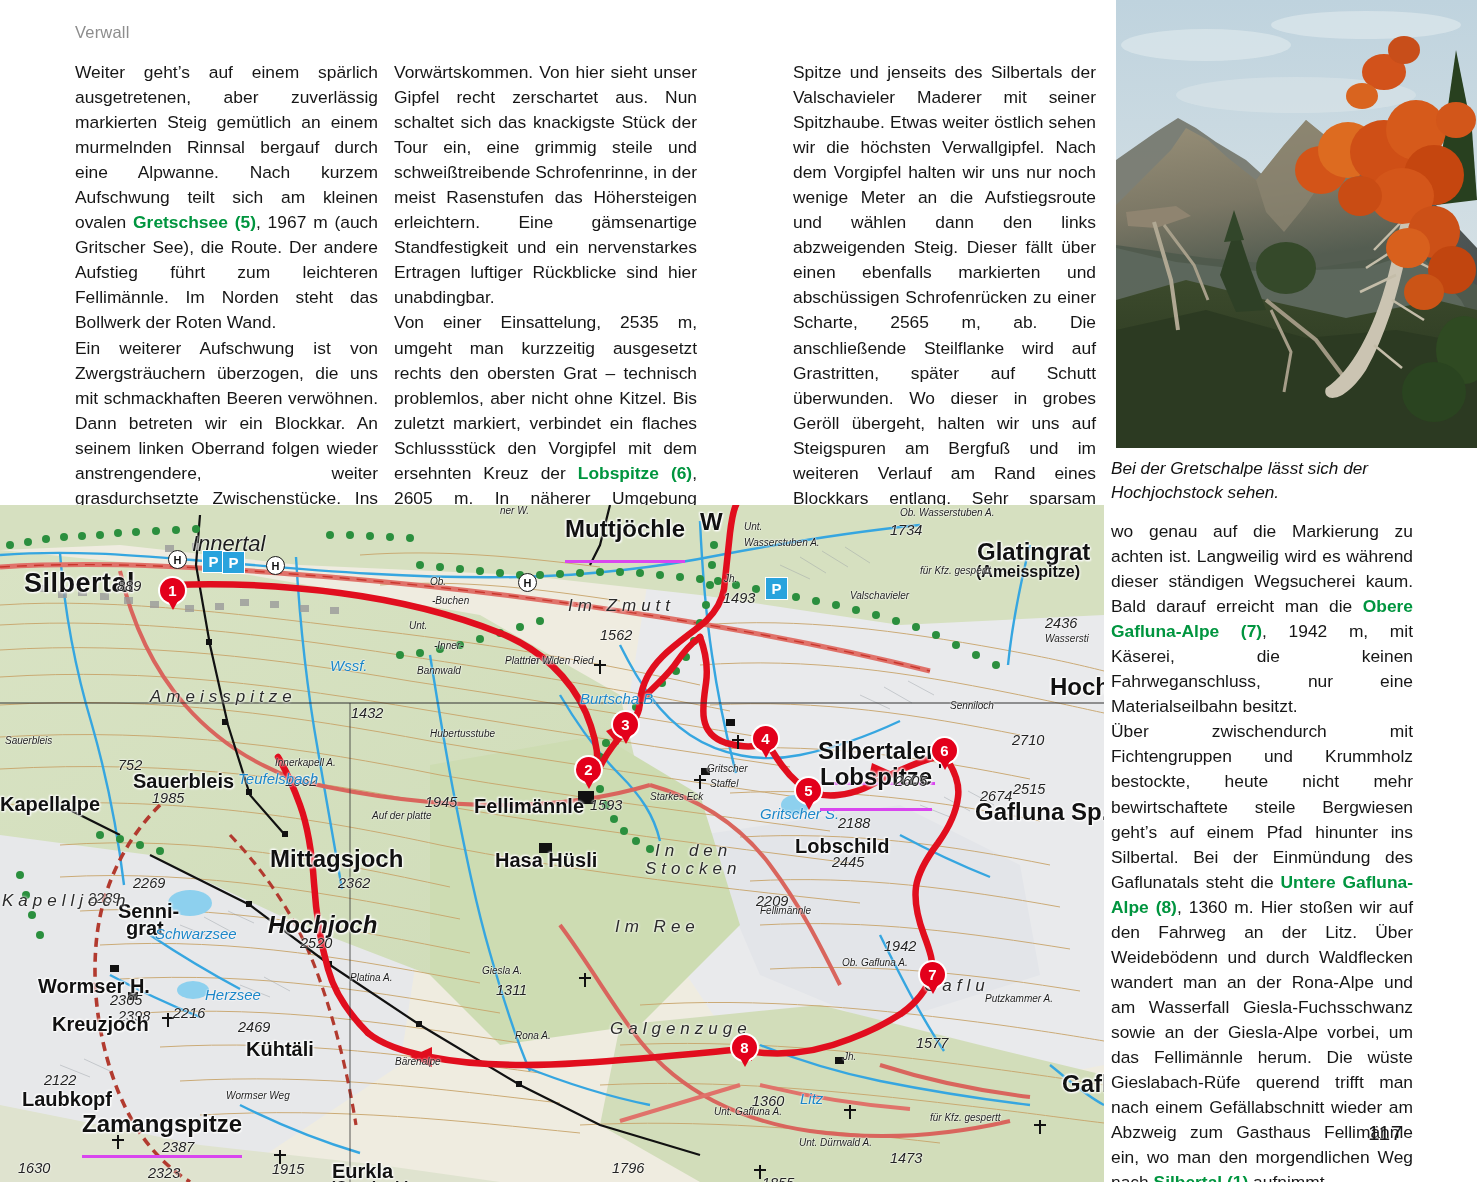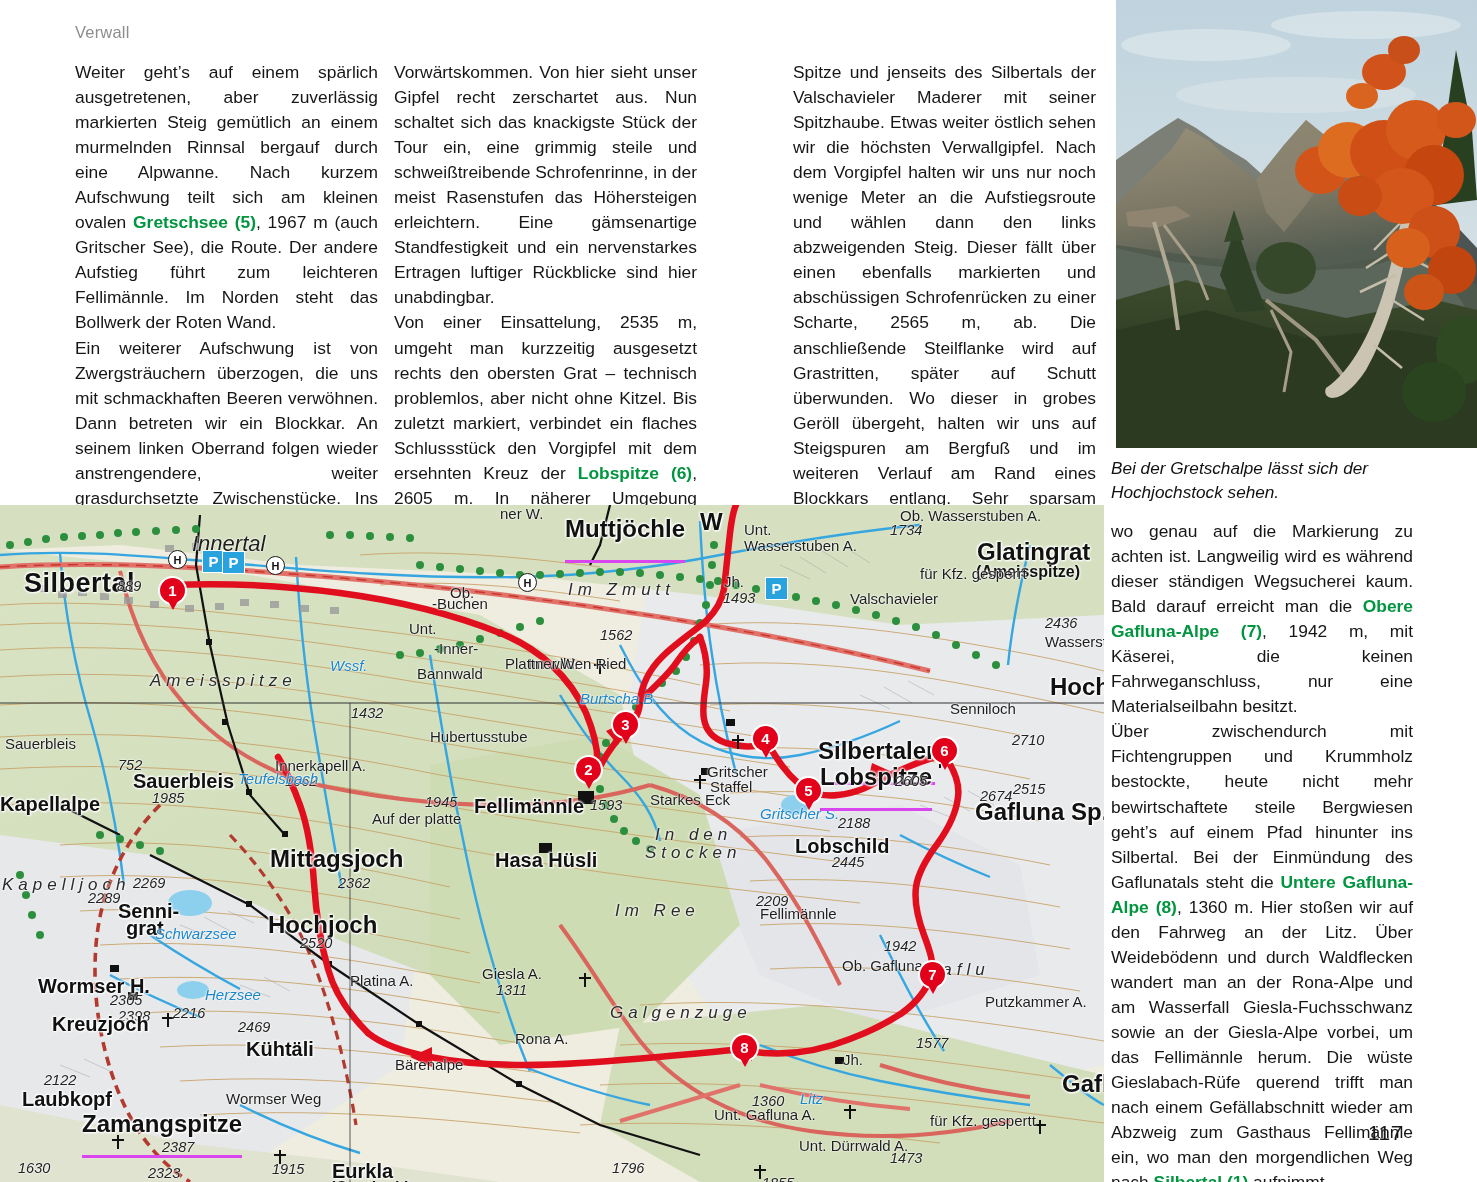--- a/index.html
+++ b/index.html
@@ -72,22 +72,22 @@
     font-family:"Liberation Sans", sans-serif;
     color:#111;pointer-events:none;
   }
   .ml-town{font-size:27px;font-weight:bold;letter-spacing:.5px;
            text-shadow:0 0 3px #fff,0 0 3px #fff,1px 1px 2px #fff,-1px -1px 2px #fff;}
   .ml-peak{font-size:24px;font-weight:bold;
            text-shadow:0 0 3px #fff,0 0 3px #fff,1px 1px 2px #fff,-1px -1px 2px #fff;}
   .ml-peak2{font-size:20px;font-weight:bold;
            text-shadow:0 0 3px #fff,0 0 3px #fff,1px 1px 2px #fff,-1px -1px 2px #fff;}
   .ml-area{font-size:17px;font-style:italic;letter-spacing:5px;color:#2b2b2b;
-           text-shadow:0 0 3px #fff,0 0 3px #fff;}
-  .ml-small{font-size:15px;color:#1d1d1d;
+           text-shadow:0 0 3px #fff,0 0 3px #fff;margin-top:16px;}
+  .ml-small{font-size:10px;font-style:italic;color:#1d1d1d;
            text-shadow:0 0 2px #fff,0 0 2px #fff;}
   .ml-elev{font-size:14.5px;font-style:italic;color:#222;
            text-shadow:0 0 2px #fff,0 0 2px #fff;}
   .ml-water{font-size:15px;font-style:italic;color:#1b86c8;
            text-shadow:0 0 2px #fff,0 0 2px #fff;}
   .ml-sub{font-size:16px;font-weight:bold;
            text-shadow:0 0 3px #fff,0 0 3px #fff;}
   .underline-blue{border-bottom:3px solid #d946ef;padding-bottom:17px;}
 
   
@@ -518,21 +518,21 @@
         <div class="mlabel ml-small" style="left: 192px; top: 26px; font-size: 22px; font-style: italic;">Innertal</div>
         <div class="mlabel ml-peak underline-blue" style="left: 565px; top: 10px;">Muttjöchle</div>
         <div class="mlabel ml-peak" style="left: 977px; top: 33px;">Glatingrat</div>
         <div class="mlabel ml-sub" style="left: 976px; top: 58px;">(Ameisspitze)</div>
         <div class="mlabel ml-small" style="left: 900px; top: 2px;">Ob. Wasserstuben A.</div>
         <div class="mlabel ml-small" style="left: 744px; top: 16px;">Unt.</div>
         <div class="mlabel ml-small" style="left: 744px; top: 32px;">Wasserstuben A.</div>
         <div class="mlabel ml-elev" style="left: 890px; top: 17px;">1734</div>
         <div class="mlabel ml-small" style="left: 724px; top: 68px;">Jh.</div>
         <div class="mlabel ml-elev" style="left: 723px; top: 85px;">1493</div>
-        <div class="mlabel ml-small" style="left: 450px; top: 71px; margin-top: 8px;">Ob.</div>
+        <div class="mlabel ml-small" style="left: 430px; top: 71px;">Ob.</div>
         <div class="mlabel ml-small" style="left: 432px; top: 90px;">-Buchen</div>
         <div class="mlabel ml-small" style="left: 409px; top: 115px;">Unt.</div>
         <div class="mlabel ml-small" style="left: 434px; top: 135px;">-Inner-</div>
         <div class="mlabel ml-area" style="left: 568px; top: 75px;">Im Zmutt</div>
         <div class="mlabel ml-elev" style="left: 600px; top: 122px;">1562</div>
         <div class="mlabel ml-small" style="left: 528px; top: 150px;">Im wilden Ried</div>
         <div class="mlabel ml-small" style="left: 505px; top: 150px;">Plattner W.</div>
         <div class="mlabel ml-area" style="left: 150px; top: 166px;">Ameisspitze</div>
         <div class="mlabel ml-water" style="left: 330px; top: 152px;">Wssf.</div>
         <div class="mlabel ml-elev" style="left: 351px; top: 200px;">1432</div>
@@ -571,21 +571,21 @@
         <div class="mlabel ml-peak2" style="left: 795px; top: 330px;">Lobschild</div>
         <div class="mlabel ml-elev" style="left: 832px; top: 349px;">2445</div>
         <div class="mlabel ml-elev" style="left: 756px; top: 388px;">2209</div>
         <div class="mlabel ml-small" style="left: 760px; top: 400px;">Fellimännle</div>
         <div class="mlabel ml-peak2" style="left: 495px; top: 344px;">Hasa Hüsli</div>
         <div class="mlabel ml-area" style="left: 655px; top: 320px;">In den</div>
         <div class="mlabel ml-area" style="left: 645px; top: 338px;">Stocken</div>
         <div class="mlabel ml-area" style="left: 615px; top: 396px;">Im Ree</div>
         <div class="mlabel ml-peak" style="left: 270px; top: 340px;">Mittagsjoch</div>
         <div class="mlabel ml-elev" style="left: 338px; top: 370px;">2362</div>
-        <div class="mlabel ml-peak" style="left: 268px; top: 406px;">Hochjoch</div>
+        <div class="mlabel ml-peak" style="left: 268px; top: 406px; font-style: italic;">Hochjoch</div>
         <div class="mlabel ml-elev" style="left: 300px; top: 430px;">2520</div>
         <div class="mlabel ml-elev" style="left: 133px; top: 370px;">2269</div>
         <div class="mlabel ml-peak2" style="left: 118px; top: 395px;">Senni-</div>
         <div class="mlabel ml-peak2" style="left: 126px; top: 412px;">grat</div>
         <div class="mlabel ml-elev" style="left: 88px; top: 385px;">2289</div>
         <div class="mlabel ml-water" style="left: 155px; top: 420px;">Schwarzsee</div>
         <div class="mlabel ml-area" style="left: 2px; top: 370px;">Kapelljoch</div>
         <div class="mlabel ml-peak2" style="left: 38px; top: 470px;">Wormser H.</div>
         <div class="mlabel ml-elev" style="left: 110px; top: 487px;">2305</div>
         <div class="mlabel ml-elev" style="left: 118px; top: 503px;">2398</div>

